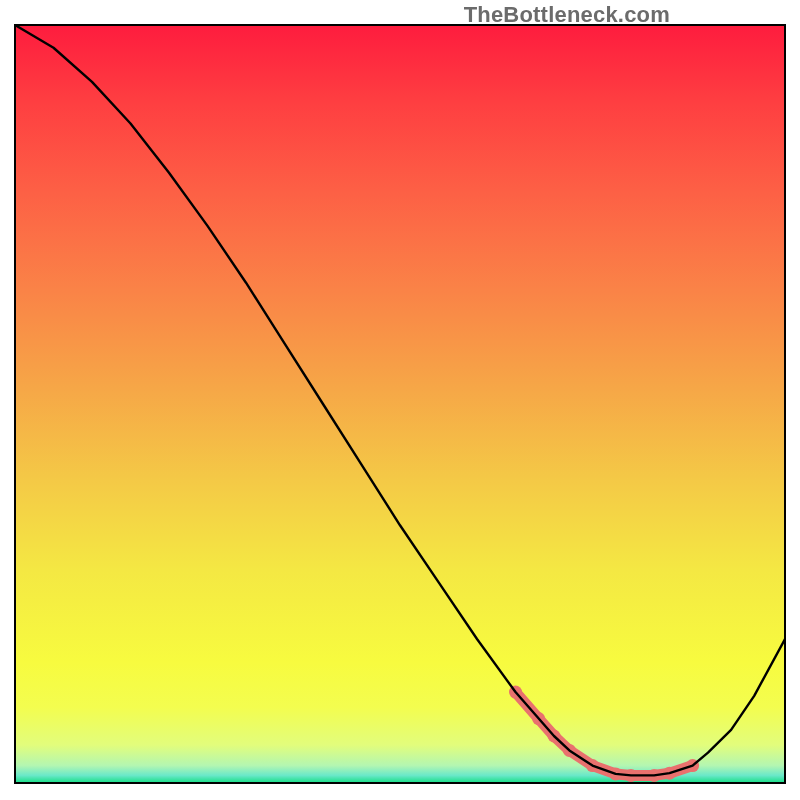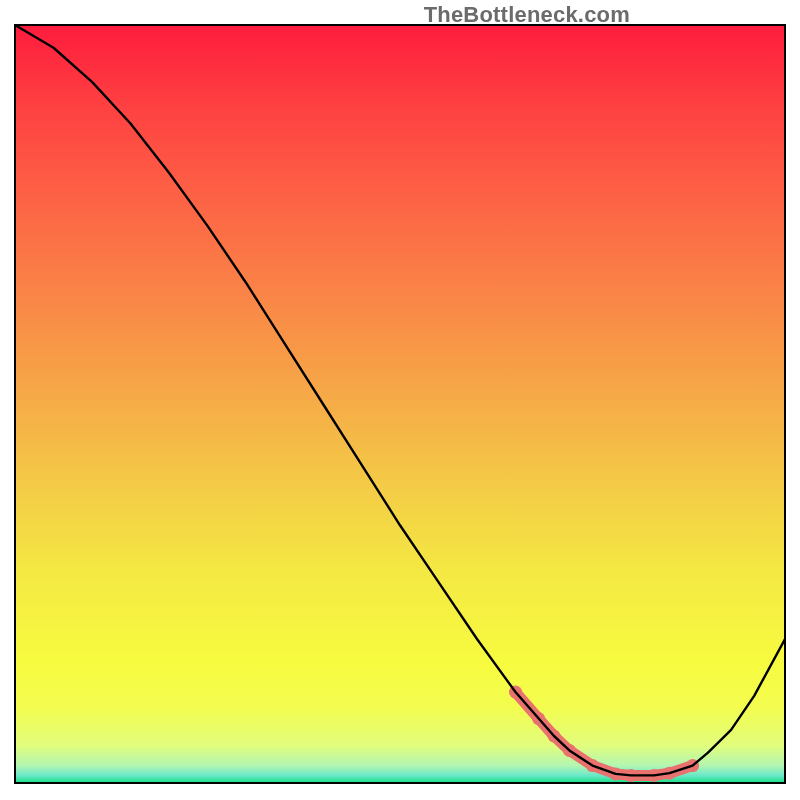--- a/index.html
+++ b/index.html
@@ -8,20 +8,21 @@
     width: 800px;
     height: 800px;
     background: #ffffff;
     font-family: Arial, Helvetica, sans-serif;
     overflow: hidden;
   }
   .canvas {
     position: relative;
     width: 636px;
     height: 800px;
+    padding-left: 40px;
   }
   .watermark {
     position: absolute;
     top: 2px;
     right: 6px;
     color: #6b6b6b;
     font-size: 22px;
     font-weight: 600;
     letter-spacing: 0.2px;
     z-index: 30;

